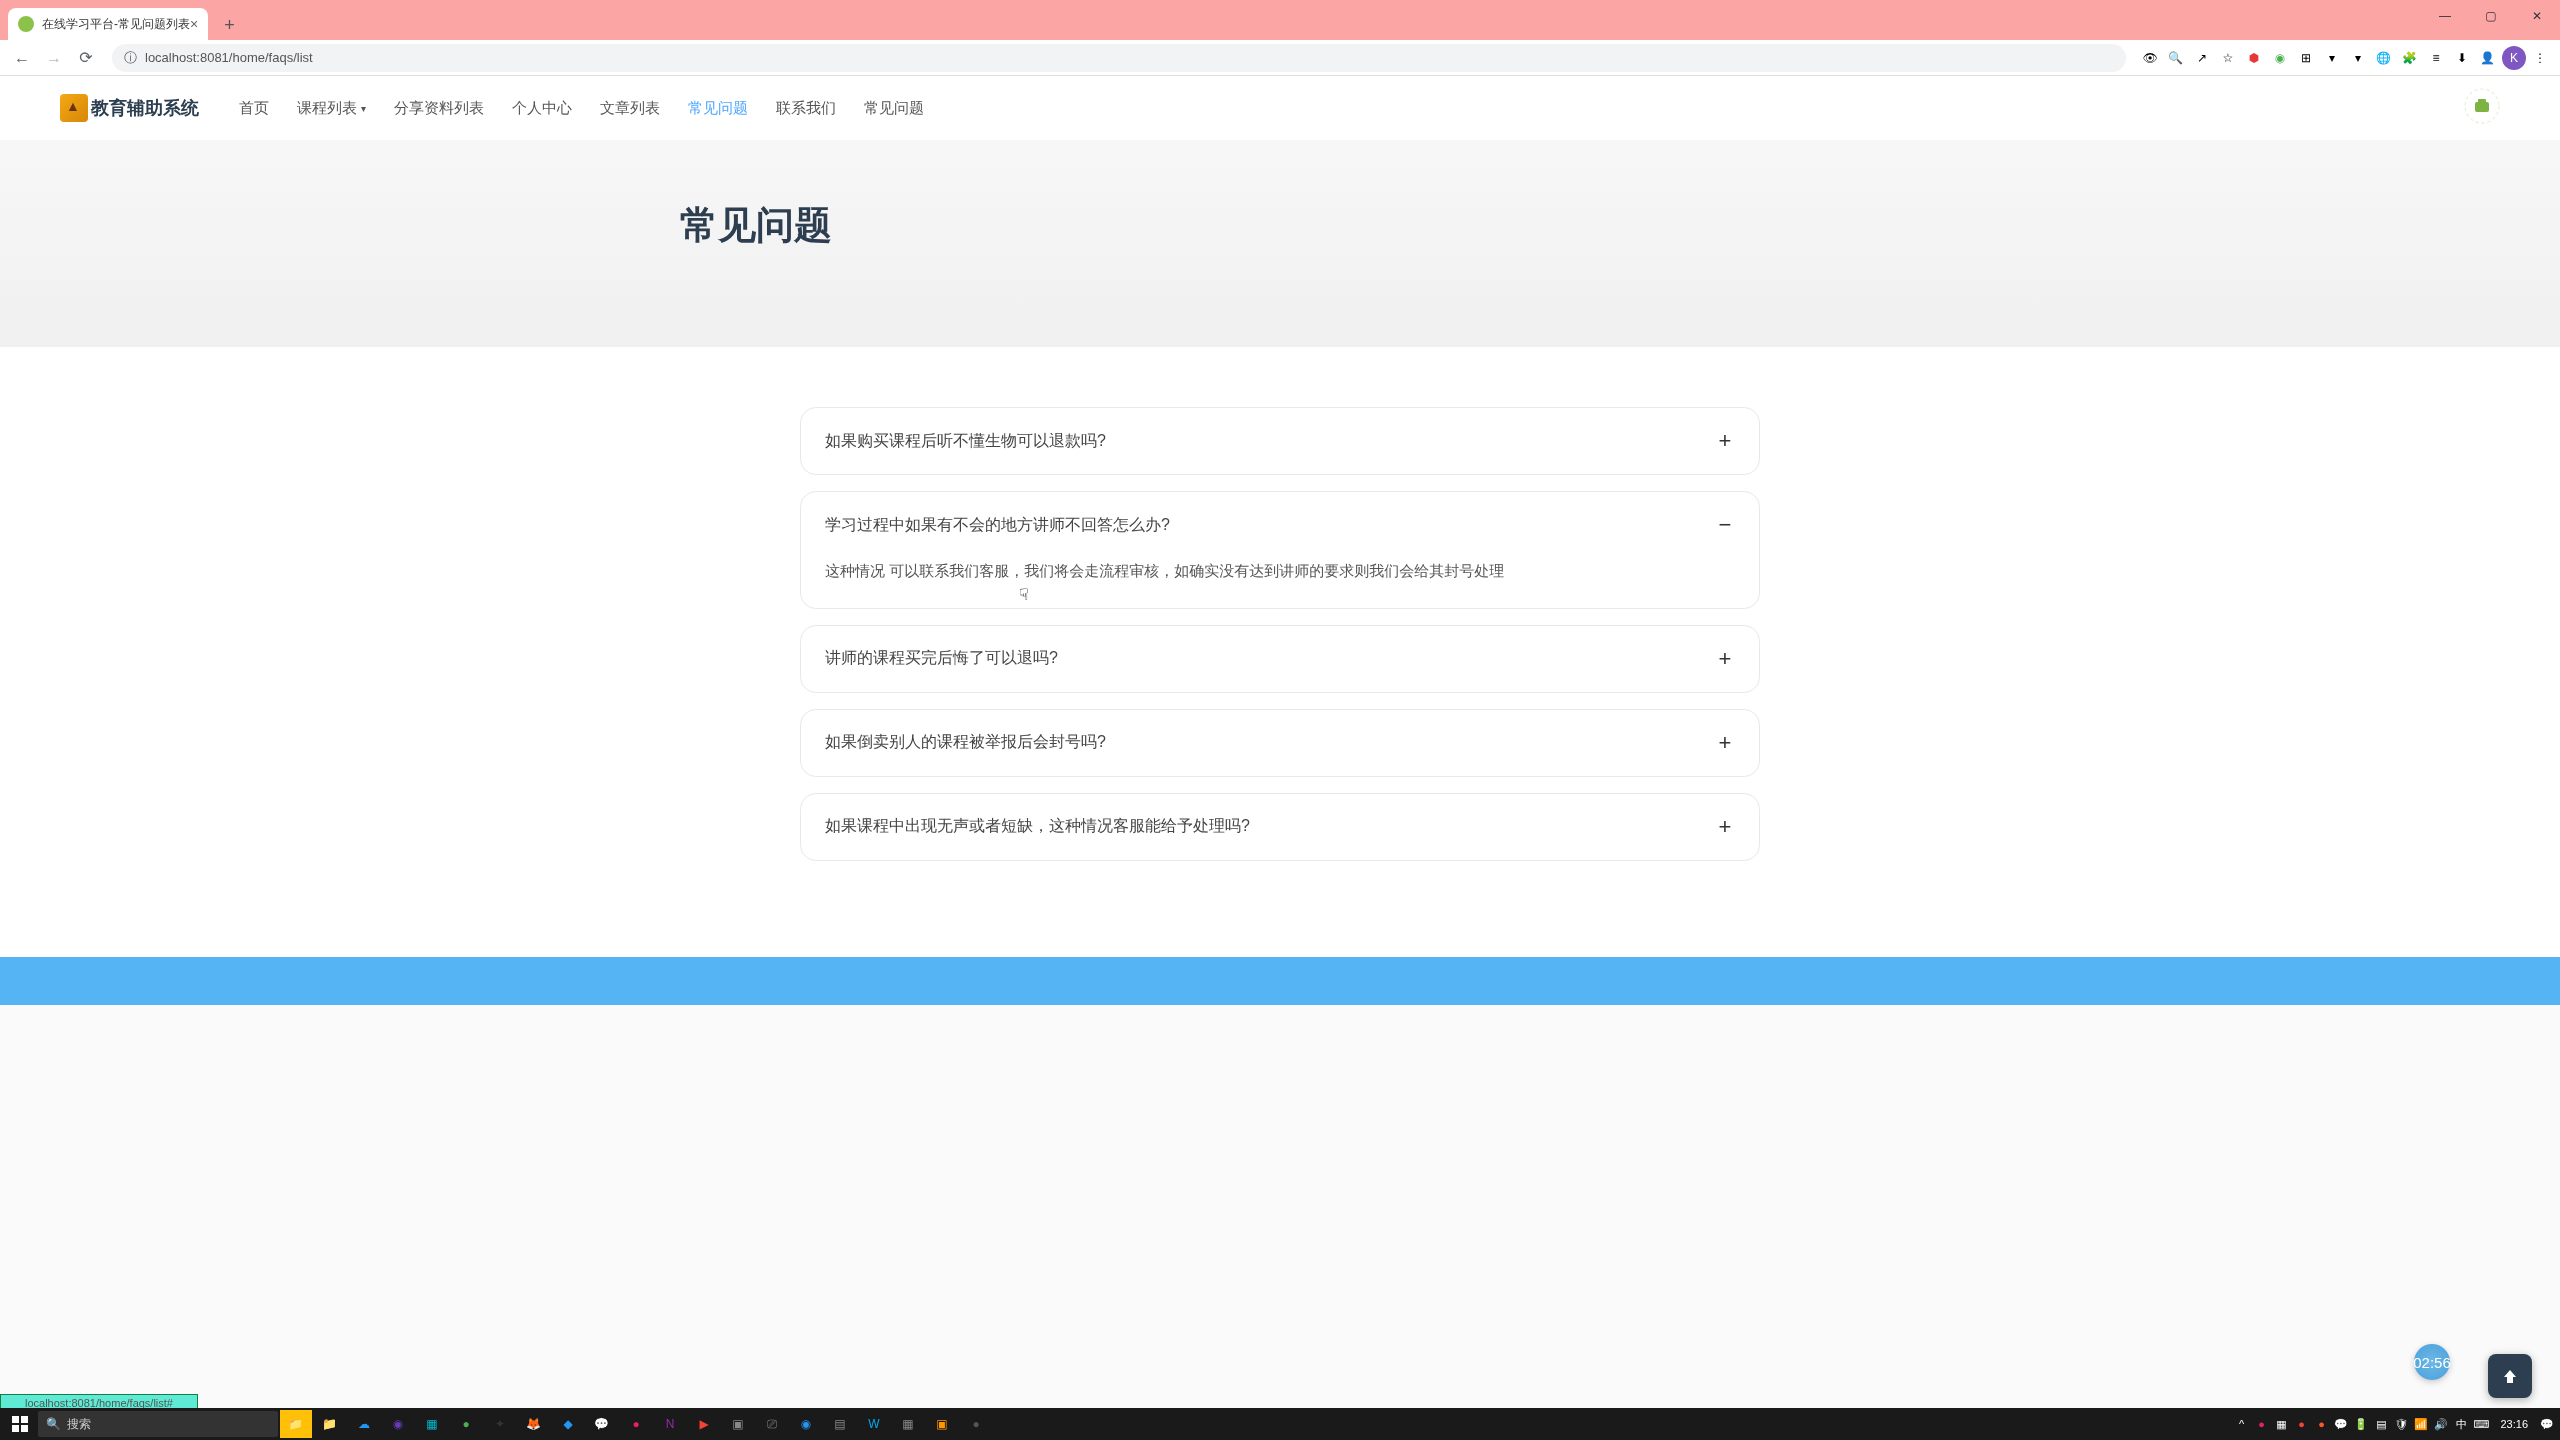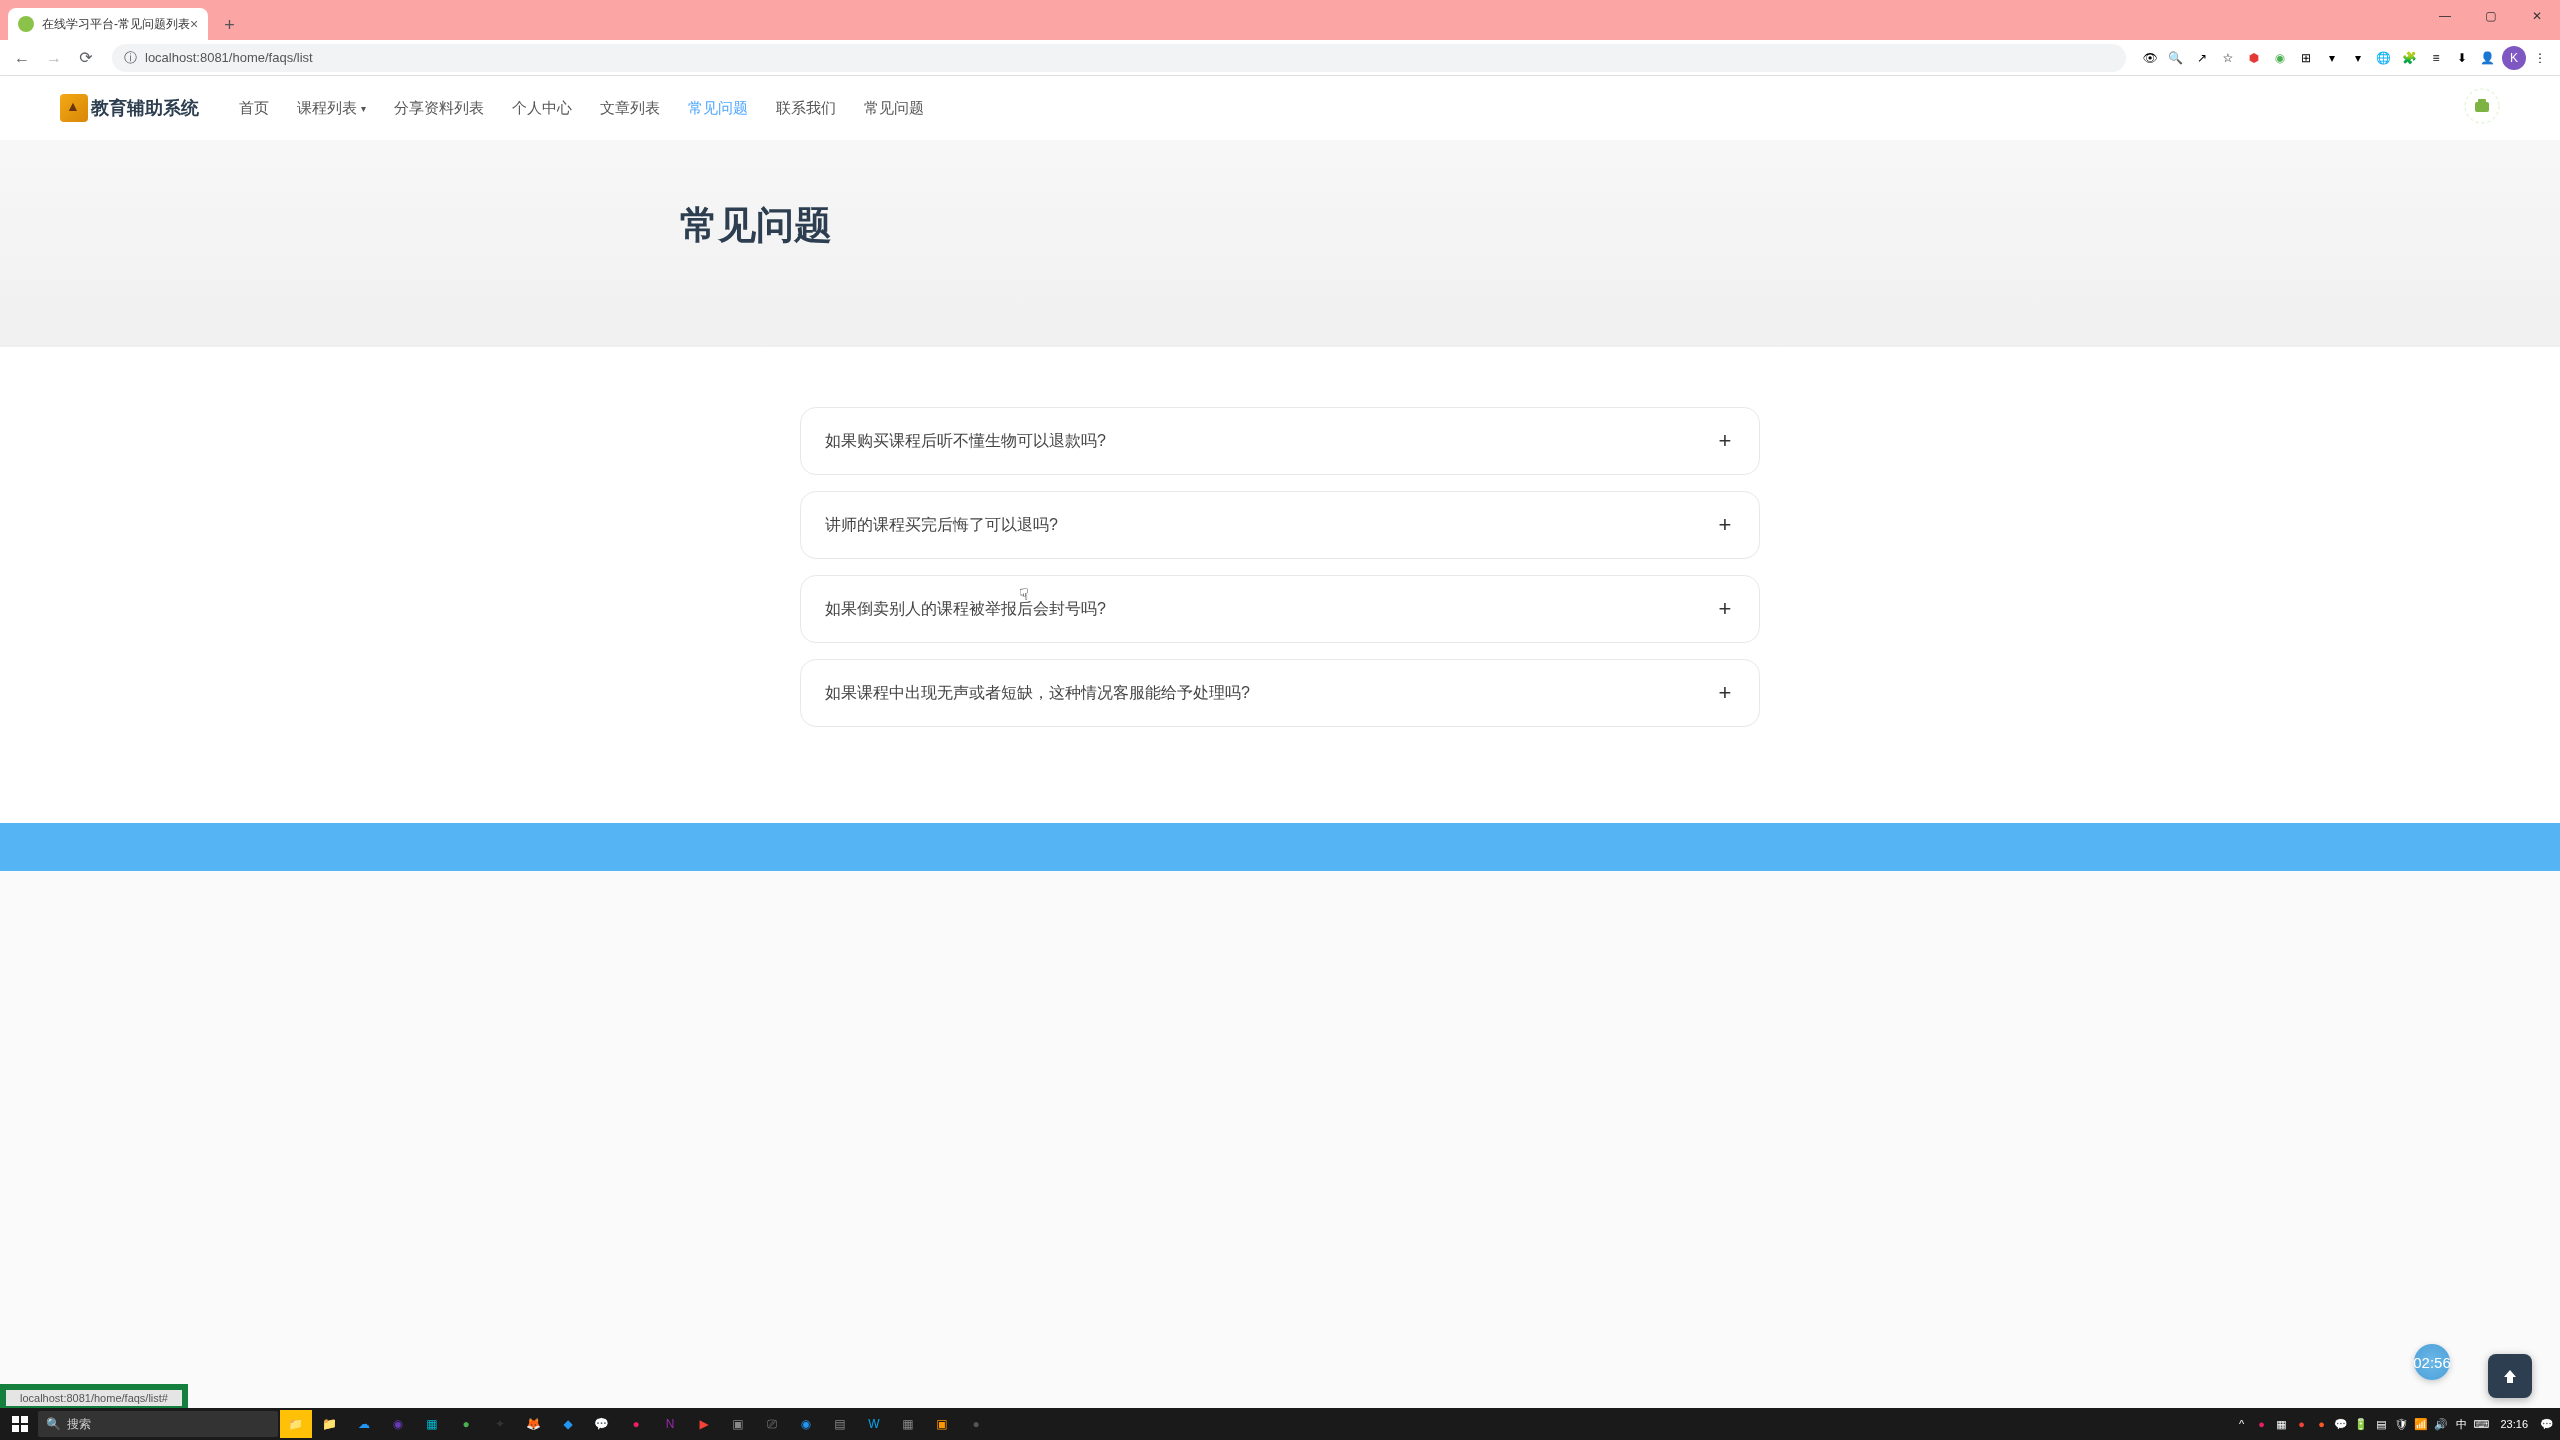--- a/index.html
+++ b/index.html
@@ -34,21 +34,21 @@
 .breadcrumb .sep{margin:0 8px;color:#999}
 .breadcrumb .current{color:#4da6ff}
 .faq-section{background:#fff;padding:60px 0 80px}
 .faq-container{max-width:1000px;margin:0 auto;padding:0 20px}
 .faq-item{border:1px solid #e8e8e8;border-radius:16px;margin-bottom:16px;background:#fff}
 .faq-header{padding:20px 24px;display:flex;align-items:center;justify-content:space-between;cursor:pointer}
 .faq-q{font-size:16px;color:#444}
 .faq-toggle{font-size:22px;color:#333;font-weight:300;width:20px;text-align:center}
 .faq-answer{padding:0 24px 24px;font-size:15px;color:#555;line-height:1.7}
 .footer-bar{height:48px;background:#55b5f4}
-.status-link{position:fixed;bottom:28px;left:0;background:#e5e5e5;border:6px solid #15803d;font-size:11px;color:#555;padding:2px 14px}
+.status-link{position:fixed;bottom:28px;left:0;background:#5eead4;border:1px solid #15803d;font-size:11px;color:#555;padding:2px 24px}
 .float-timer{position:fixed;right:110px;bottom:60px;width:36px;height:36px;border-radius:50%;background:radial-gradient(circle,#6db8e8,#4a9fd8);color:#fff;font-size:15px;display:flex;align-items:center;justify-content:center;box-shadow:0 2px 6px rgba(0,0,0,0.2)}
 .scroll-top{position:fixed;right:28px;bottom:42px;width:44px;height:44px;background:#2c3e50;border-radius:8px;display:flex;align-items:center;justify-content:center;color:#fff;cursor:pointer;box-shadow:0 2px 8px rgba(0,0,0,0.3)}
 .taskbar{position:fixed;bottom:0;left:0;right:0;height:32px;background:#1a1a1a;display:flex;align-items:center;padding:0 4px;gap:2px}
 .tb-item{width:32px;height:28px;display:flex;align-items:center;justify-content:center;font-size:12px;cursor:pointer}
 .tb-search{background:#333;height:26px;width:240px;border-radius:2px;display:flex;align-items:center;padding:0 8px;color:#ccc;font-size:12px;gap:6px}
 .tb-right{margin-left:auto;display:flex;align-items:center;gap:2px;color:#fff;font-size:11px}
 .tb-tray{width:18px;height:18px;display:flex;align-items:center;justify-content:center}
 .tb-time{padding:0 8px;text-align:center;line-height:1.1}
 .win-controls{position:fixed;top:0;right:0;display:flex;height:32px;z-index:100}
 .win-btn{width:46px;display:flex;align-items:center;justify-content:center;color:#333;font-size:12px;cursor:pointer}
@@ -149,20 +149,27 @@
   </div>
 </section>
 
 <section class="faq-section">
   <div class="faq-container" id="faq-container">
       <div class="faq-item">
         <div class="faq-header">
           <div class="faq-q">如果购买课程后听不懂生物可以退款吗?</div>
           <div class="faq-toggle">+</div>
         </div>
+      </div>
+      <div class="faq-item">
+        <div class="faq-header">
+          <div class="faq-q">学习过程中如果有不会的地方讲师不回答怎么办?</div>
+          <div class="faq-toggle">−</div>
+        </div>
+        <div class="faq-answer">这种情况 可以联系我们客服，我们将会走流程审核，如确实没有达到讲师的要求则我们会给其封号处理</div>
       </div>
       <div class="faq-item">
         <div class="faq-header">
           <div class="faq-q">讲师的课程买完后悔了可以退吗?</div>
           <div class="faq-toggle">+</div>
         </div>
       </div>
       <div class="faq-item">
         <div class="faq-header">
           <div class="faq-q">如果倒卖别人的课程被举报后会封号吗?</div>

